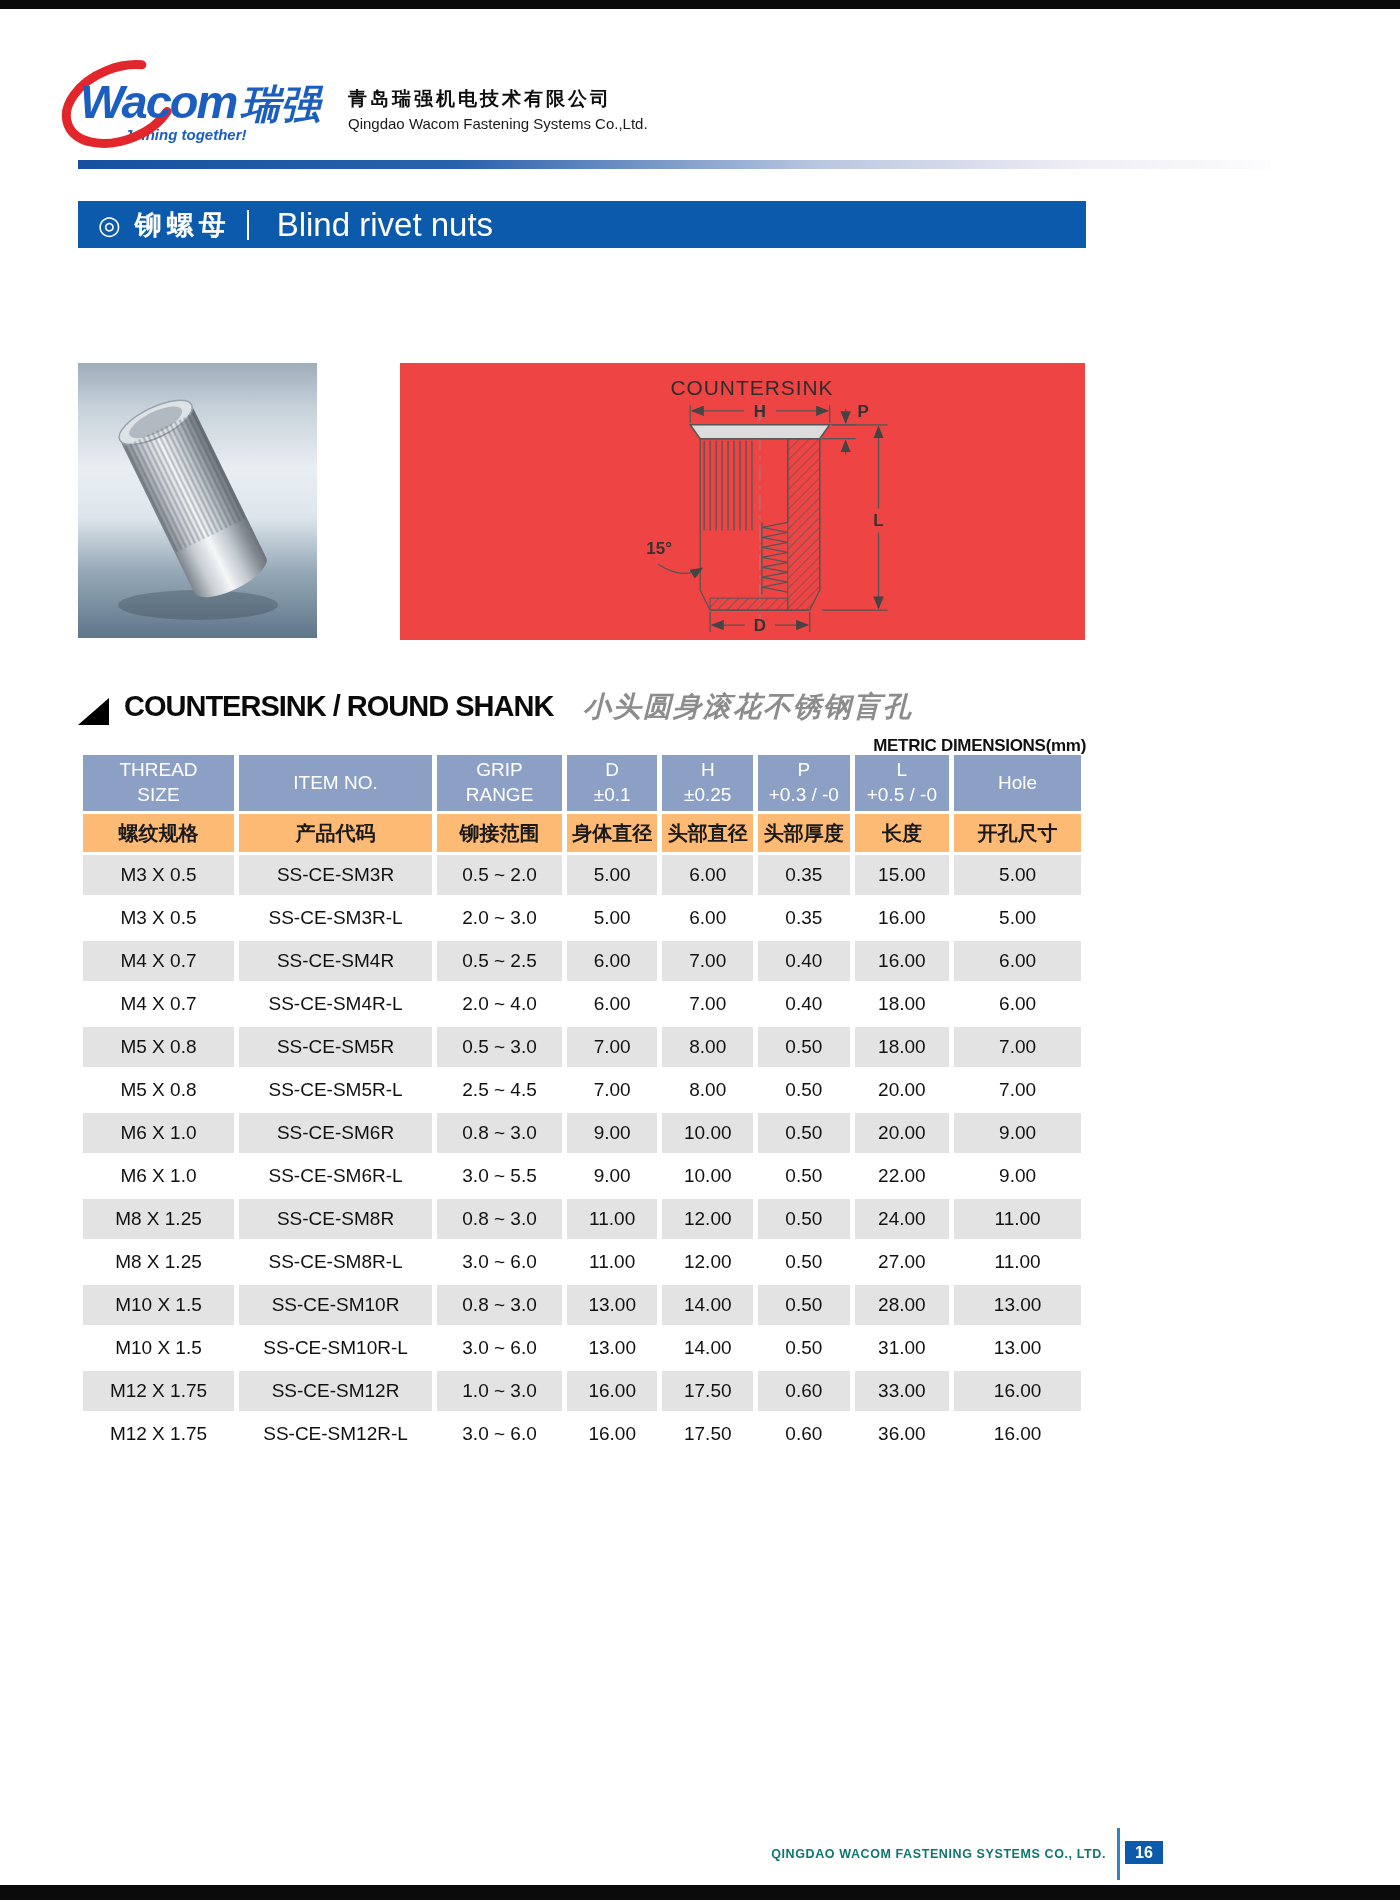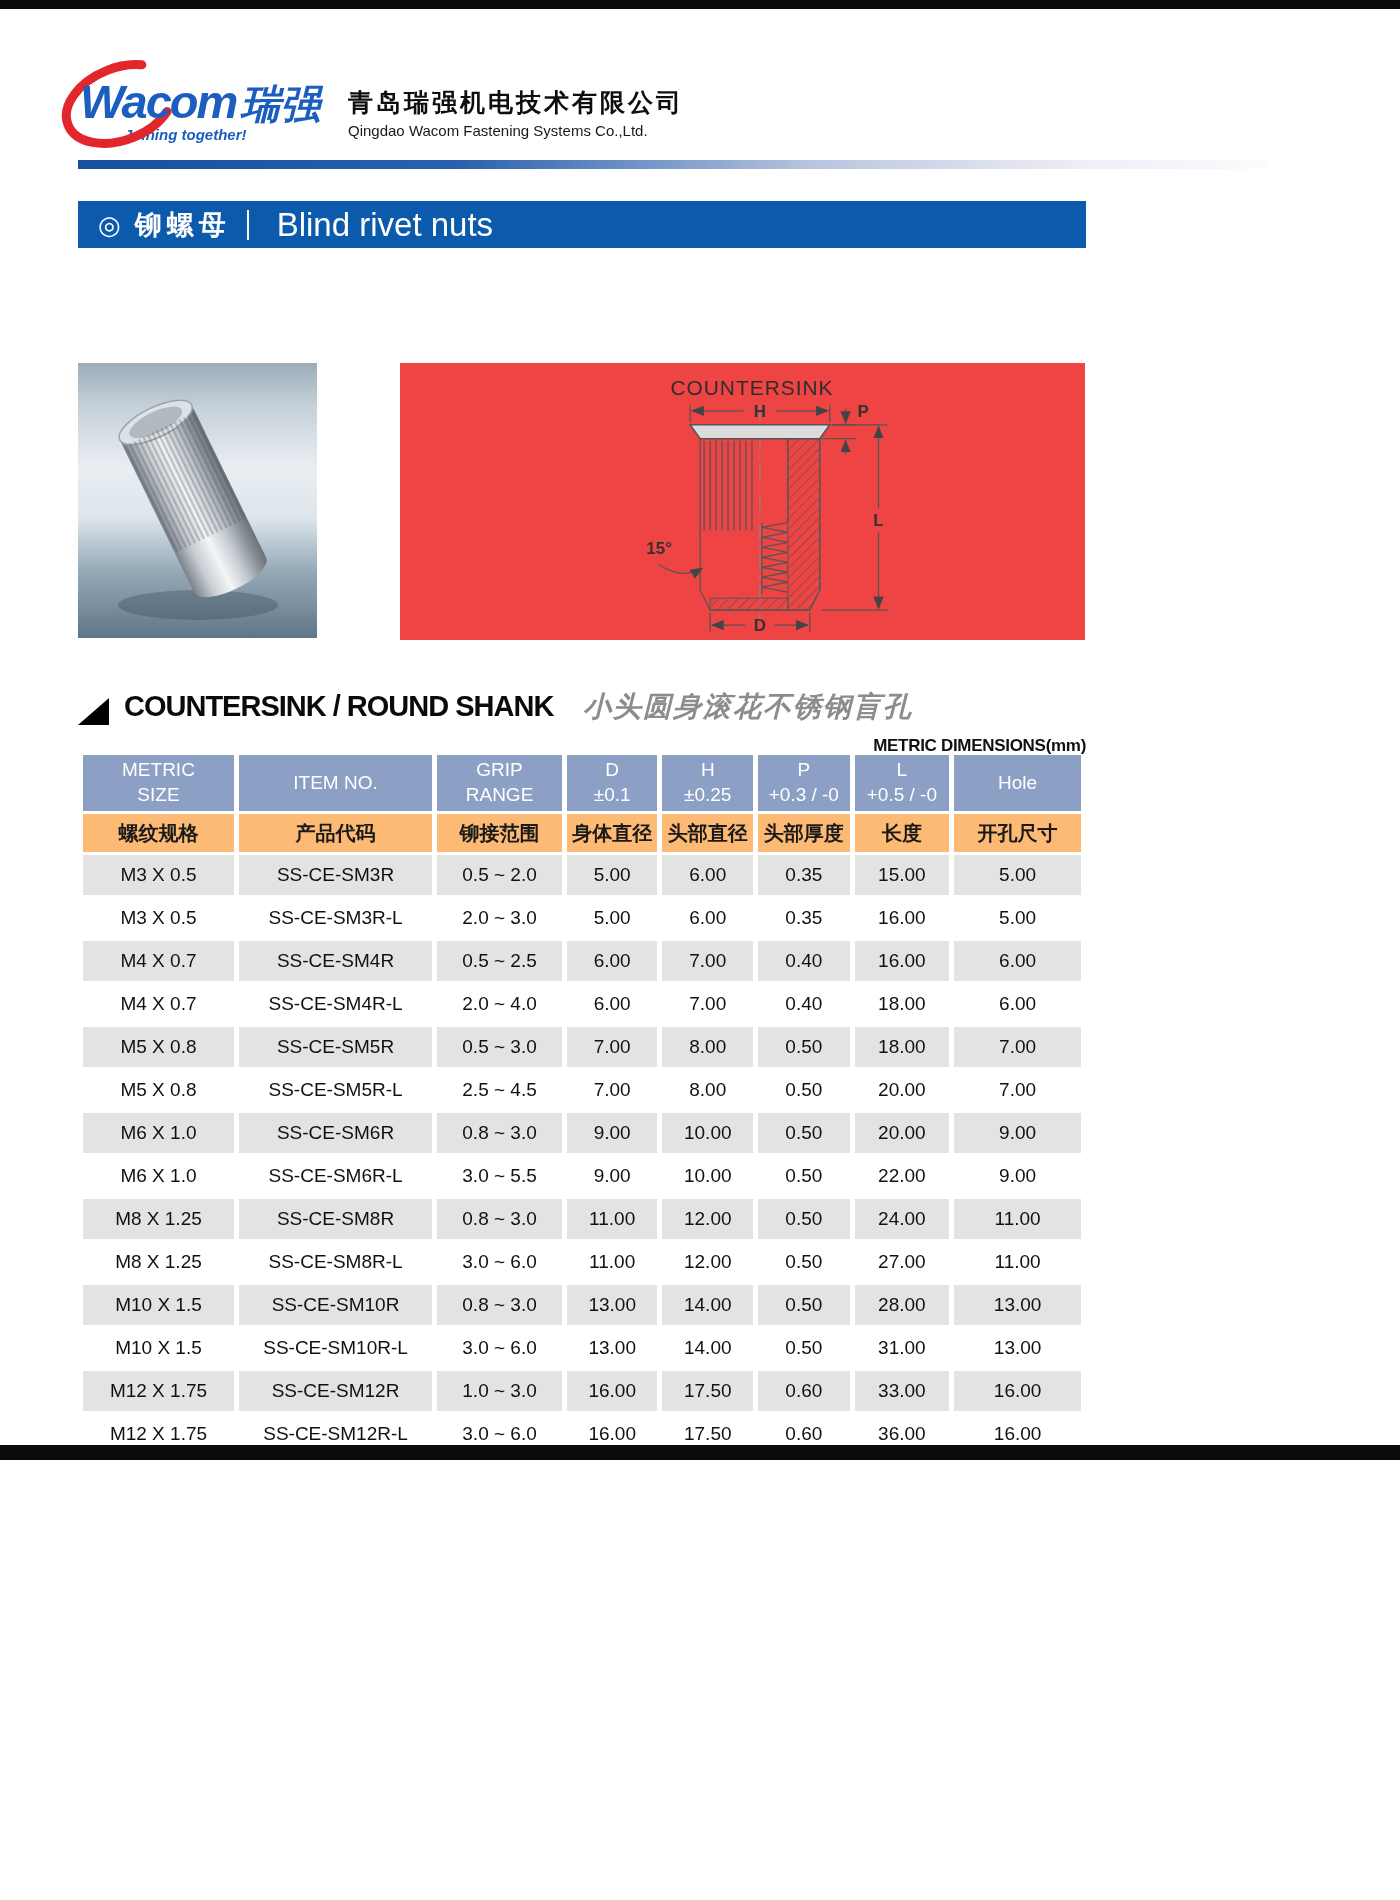--- a/index.html
+++ b/index.html
@@ -1,33 +1,33 @@
 <!DOCTYPE html>
 <html><head>
 <meta charset="utf-8">
 <style>
   * { margin:0; padding:0; box-sizing:border-box; }
   html,body { background:#ffffff; }
   .page {
-    position:relative; width:1400px; height:1460px; margin:0 auto;
+    position:relative; width:1400px; height:1900px; margin:0 auto;
     background:#ffffff; overflow:hidden;
     font-family:"Liberation Sans", sans-serif; color:#111;
   }
   .top-bar  { position:absolute; top:0; left:0; width:100%; height:9px;  background:#0b0b0b; }
   .bottom-bar{ position:absolute; bottom:0; left:0; width:100%; height:15px; background:#0b0b0b; }
 
   
   .logo-wrap { position:absolute; top:74px; left:80px; width:260px; }
   .logo-swoosh { position:absolute; top:-16px; left:-22px; }
   .logo-line { position:relative; white-space:nowrap; }
   .logo-en { font-size:47px; font-weight:bold; font-style:italic; letter-spacing:-2px; color:#1b5ec0; }
   .logo-cn { font-size:40px; font-weight:bold; font-style:italic; color:#1b5ec0; margin-left:4px; }
   .logo-tagline { font-size:15px; font-weight:bold; font-style:italic; color:#1b5ec0; margin:-6px 0 0 44px; }
   .company { position:absolute; top:86px; left:348px; }
-  .company-cn { font-size:25px; font-weight:bold; letter-spacing:3px; color:#0e0e0e; }
+  .company-cn { font-size:19px; font-weight:bold; letter-spacing:3px; color:#0e0e0e; }
   .company-en { font-size:15px; color:#1a1a1a; margin-top:3px; }
   .gradient-bar {
     position:absolute; top:160px; left:78px; width:1192px; height:9px;
     background:linear-gradient(90deg,#17509f 0%,#2a61ac 32%,#b9c6e0 62%,#efedf5 84%,#fcfcfe 100%);
   }
 
   
   .banner {
     position:absolute; top:201px; left:78px; width:1008px; height:47px;
     background:#0c5aab; color:#fff; display:flex; align-items:center; padding-left:20px;
@@ -216,21 +216,21 @@
           <col style="width:124px">
           <col style="width:90px">
         <col style="width:90px">
           <col style="width:91px">
           <col style="width:94px">
           <col style="width:126px">
       </colgroup>
       <thead>
         <tr>
             <th class="th-en">
-              <div>METRIC</div>
+              <div>THREAD</div>
               <div>SIZE</div>
             </th>
             <th class="th-en">
               <div>ITEM NO.</div>
             </th>
             <th class="th-en">
               <div>GRIP</div>
               <div>RANGE</div>
             </th>
             <th class="th-en">

